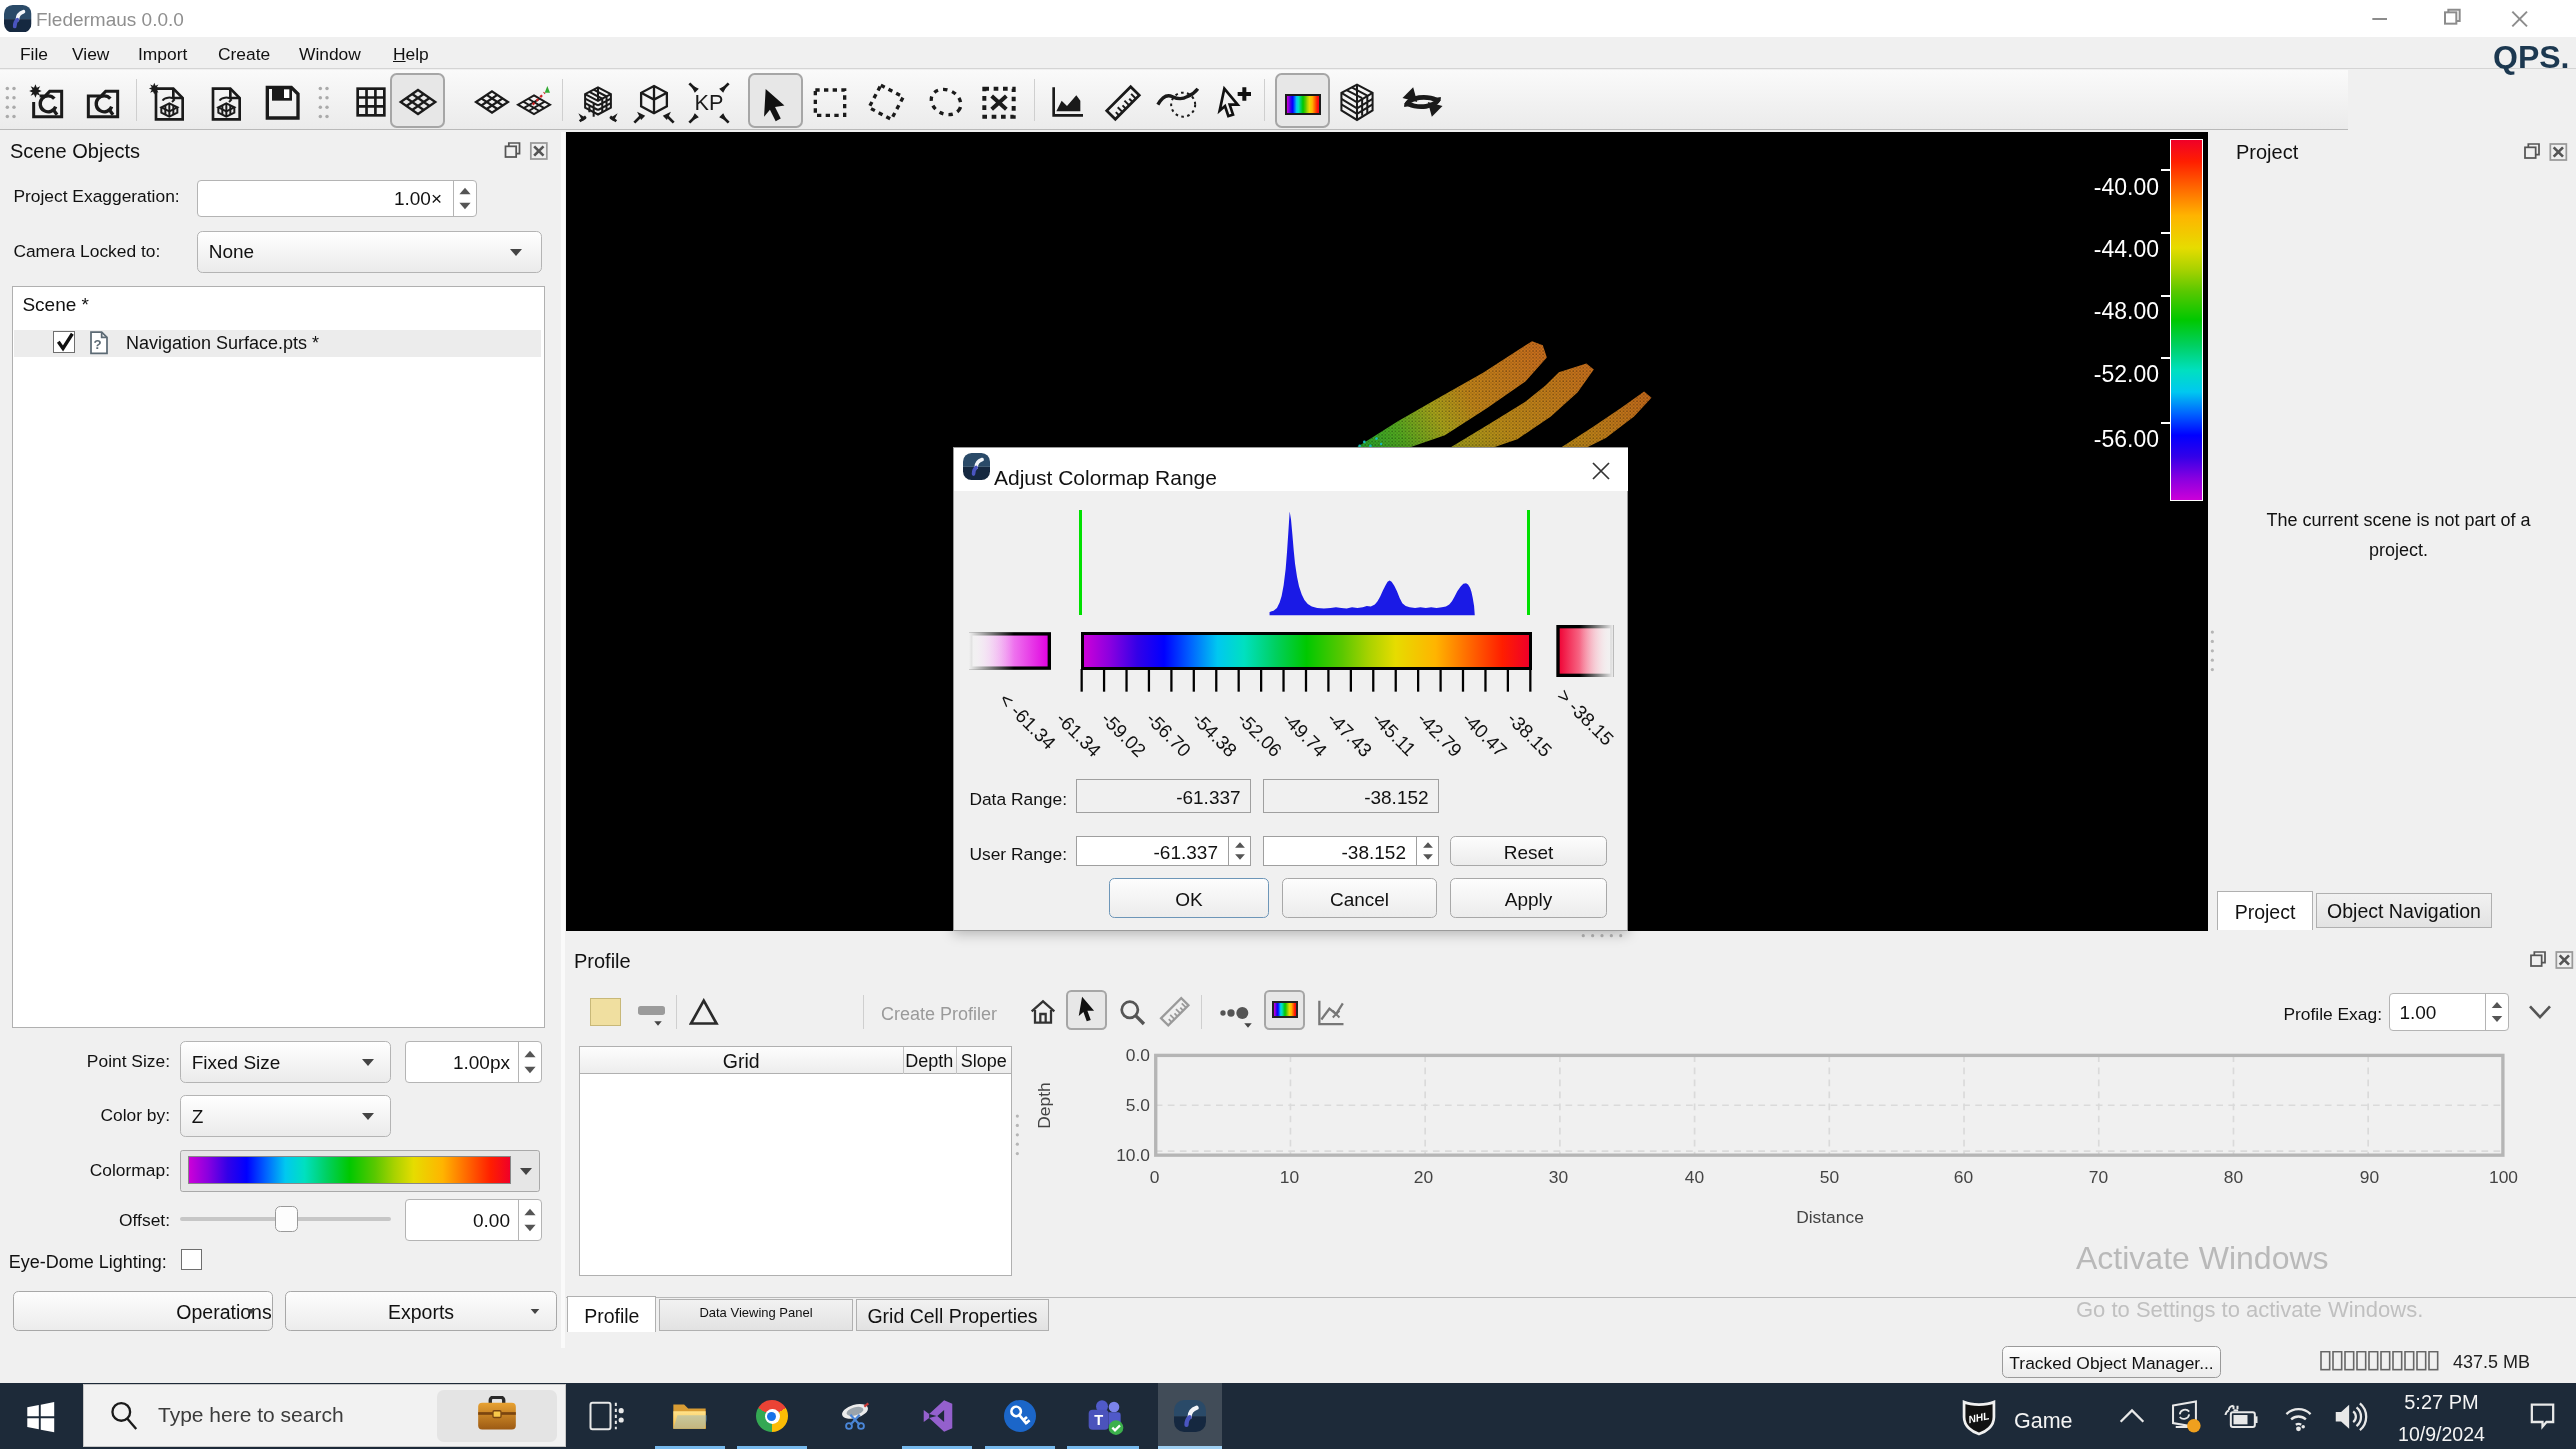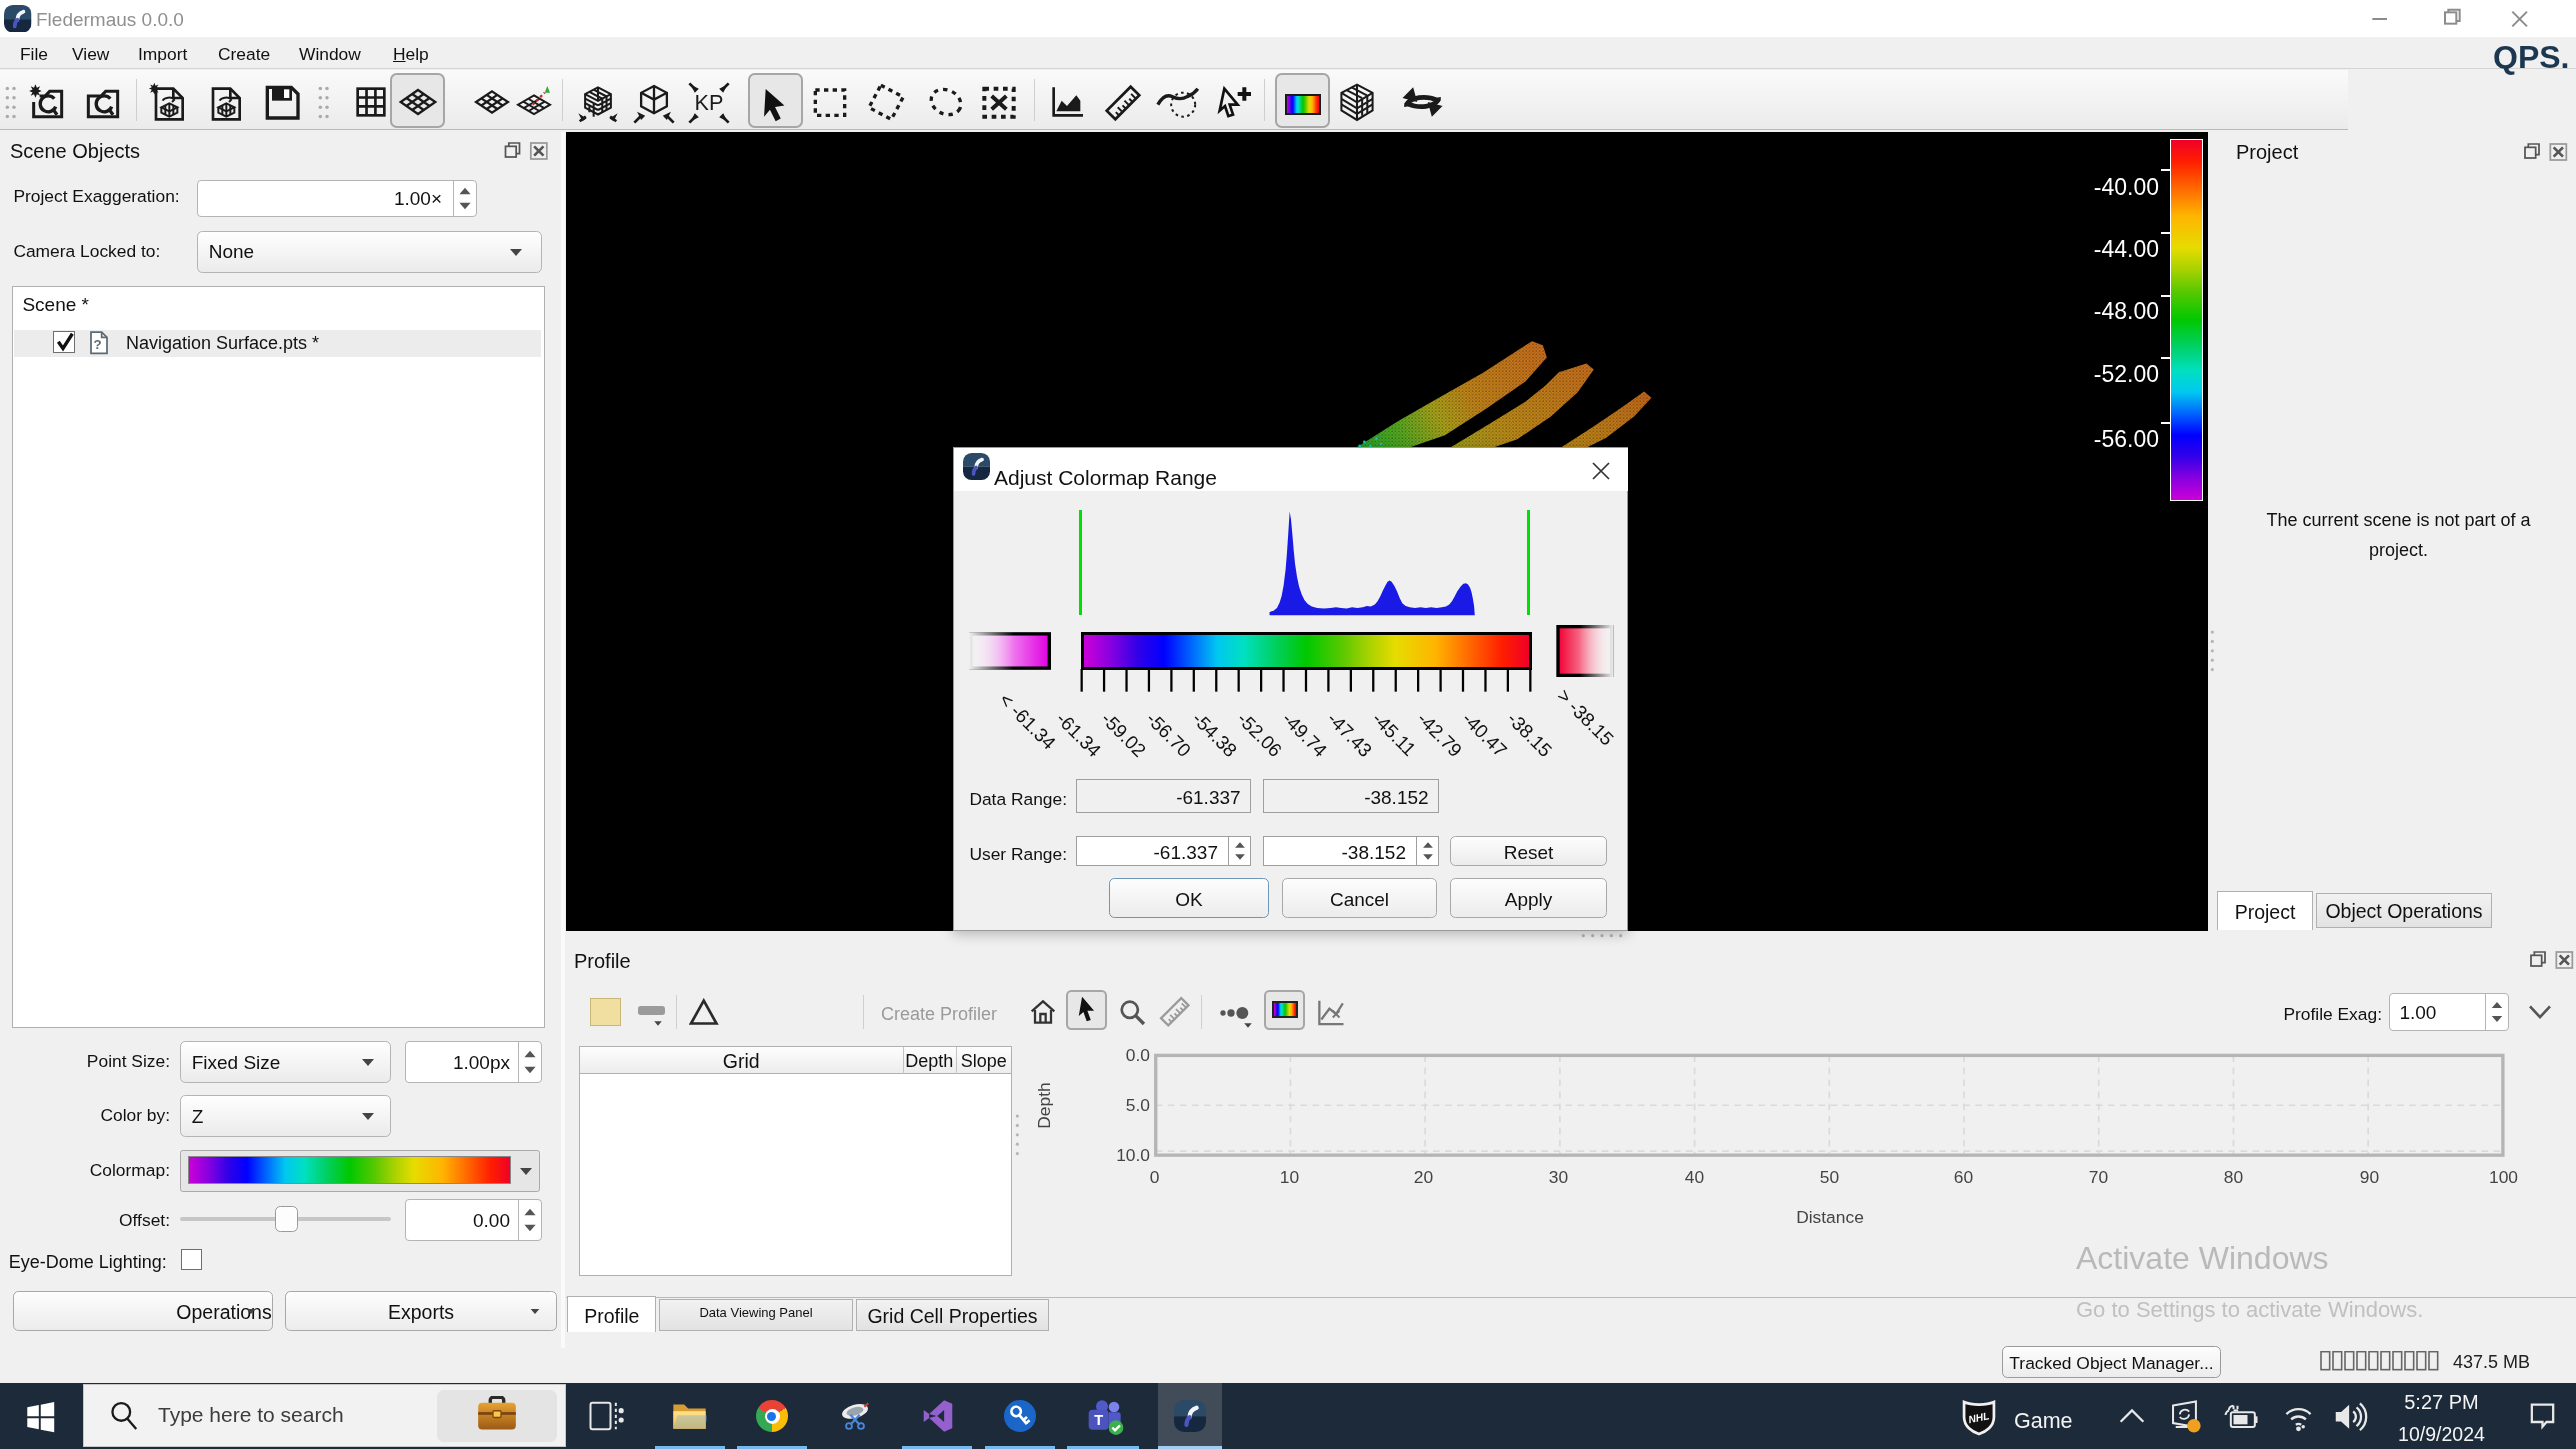--- a/index.html
+++ b/index.html
@@ -439,21 +439,21 @@
         <path d="M7 8 V3 H23 V19 H18"></path>
         <rect x="40" y="3" width="24" height="24" stroke="#999"></rect>
         <path d="M45 8 L59 22 M59 8 L45 22" stroke-width="4"></path>
       </g>
     </svg>
   <div class="abs" style="left:27px;top:374px;width:309px;text-align:center;font-size:18px;color:#111;line-height:29.5px;">The current scene is not part of a project.</div>
   <div class="abs" style="left:0px;top:759px;width:96px;height:39px;background:#fff;border:1.3px solid #b0b0b0;border-bottom:none;z-index:3;">
      <div class="abs" style="left:0;right:0;top:8.7px;text-align:center;font-size:19.5px;color:#111;">Project</div>
   </div>
   <div class="abs" style="left:99px;top:761px;width:176px;height:35px;background:linear-gradient(#f2f2f2,#e2e2e2);border:1.3px solid #b0b0b0;">
-     <div class="abs" style="left:0;right:0;top:6px;text-align:center;font-size:19.5px;color:#111;">Object Operations</div>
+     <div class="abs" style="left:0;right:0;top:6px;text-align:center;font-size:19.5px;color:#111;">Object Navigation</div>
   </div>
   <svg class="abs" style="left:-8px;top:496px;" width="6.7" height="47" viewBox="0 0 10 70">
       <g fill="#b5b5b5">
         <circle cx="5" cy="6" r="2.4"></circle>
         <circle cx="5" cy="20" r="2.4"></circle>
         <circle cx="5" cy="34" r="2.4"></circle>
         <circle cx="5" cy="48" r="2.4"></circle>
         <circle cx="5" cy="62" r="2.4"></circle>
       </g>
     </svg>

